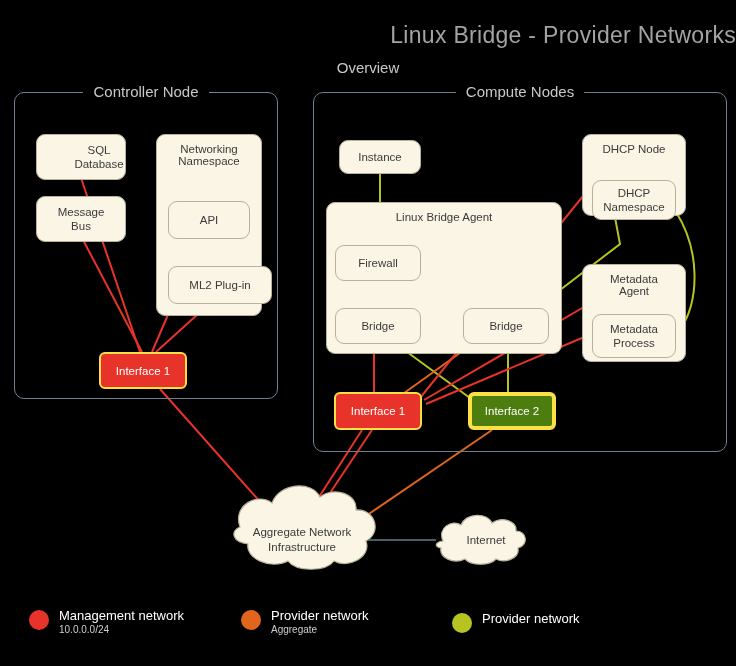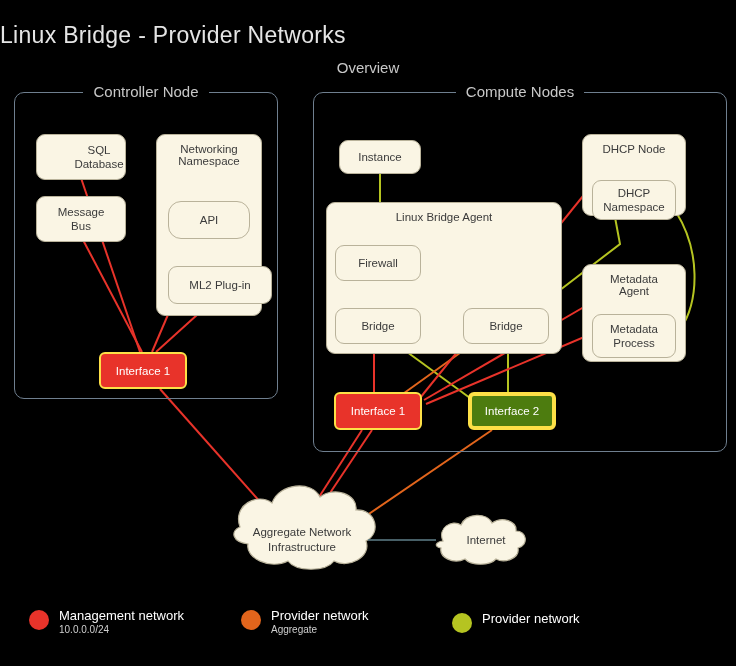--- a/index.html
+++ b/index.html
@@ -26,23 +26,23 @@
     left: 0; top: 0;
     width: 736px;
     height: 666px;
     pointer-events: none;
   }
   .title {
     position: absolute;
     left: 0;
     top: 22px;
     width: 736px;
-    text-align: left;
+    text-align: right;
     font-size: 23px;
-    color: #e5e5e5;
+    color: #a3a3a3;
     letter-spacing: 0.3px;
   }
   .subtitle {
     position: absolute;
     left: 0;
     top: 59px;
     width: 736px;
     text-align: center;
     font-size: 15px;
     color: #c8c8c8;
@@ -218,21 +218,21 @@
   <div class="box" style="left:36px; top:134px; width:90px; height:46px; white-space:pre-line;padding-left:40px;">SQL
 Database</div>
 
   <div class="box" style="left:36px; top:196px; width:90px; height:46px; white-space:pre-line;">Message
 Bus</div>
 
   <div class="container-box" style="left:156px; top:134px; width:106px; height:182px;">
     <div class="container-label" style="white-space:pre-line;">Networking
 Namespace</div>
   </div>
-  <div class="box" style="left:168px; top:201px; width:82px; height:38px;border-radius:13px;">API</div>
+  <div class="box" style="left:168px; top:201px; width:82px; height:38px;">API</div>
   <div class="box" style="left:168px; top:266px; width:104px; height:38px;">ML2 Plug-in</div>
 
   <div class="iface mgmt" style="left:99px; top:352px; width:88px; height:37px;">Interface 1</div>
 
   <div class="box" style="left:339px; top:140px; width:82px; height:34px;">Instance</div>
 
   <div class="container-box" style="left:326px; top:202px; width:236px; height:152px;">
     <div class="container-label">Linux Bridge Agent</div>
   </div>
   <div class="box" style="left:335px; top:245px; width:86px; height:36px;">Firewall</div>

